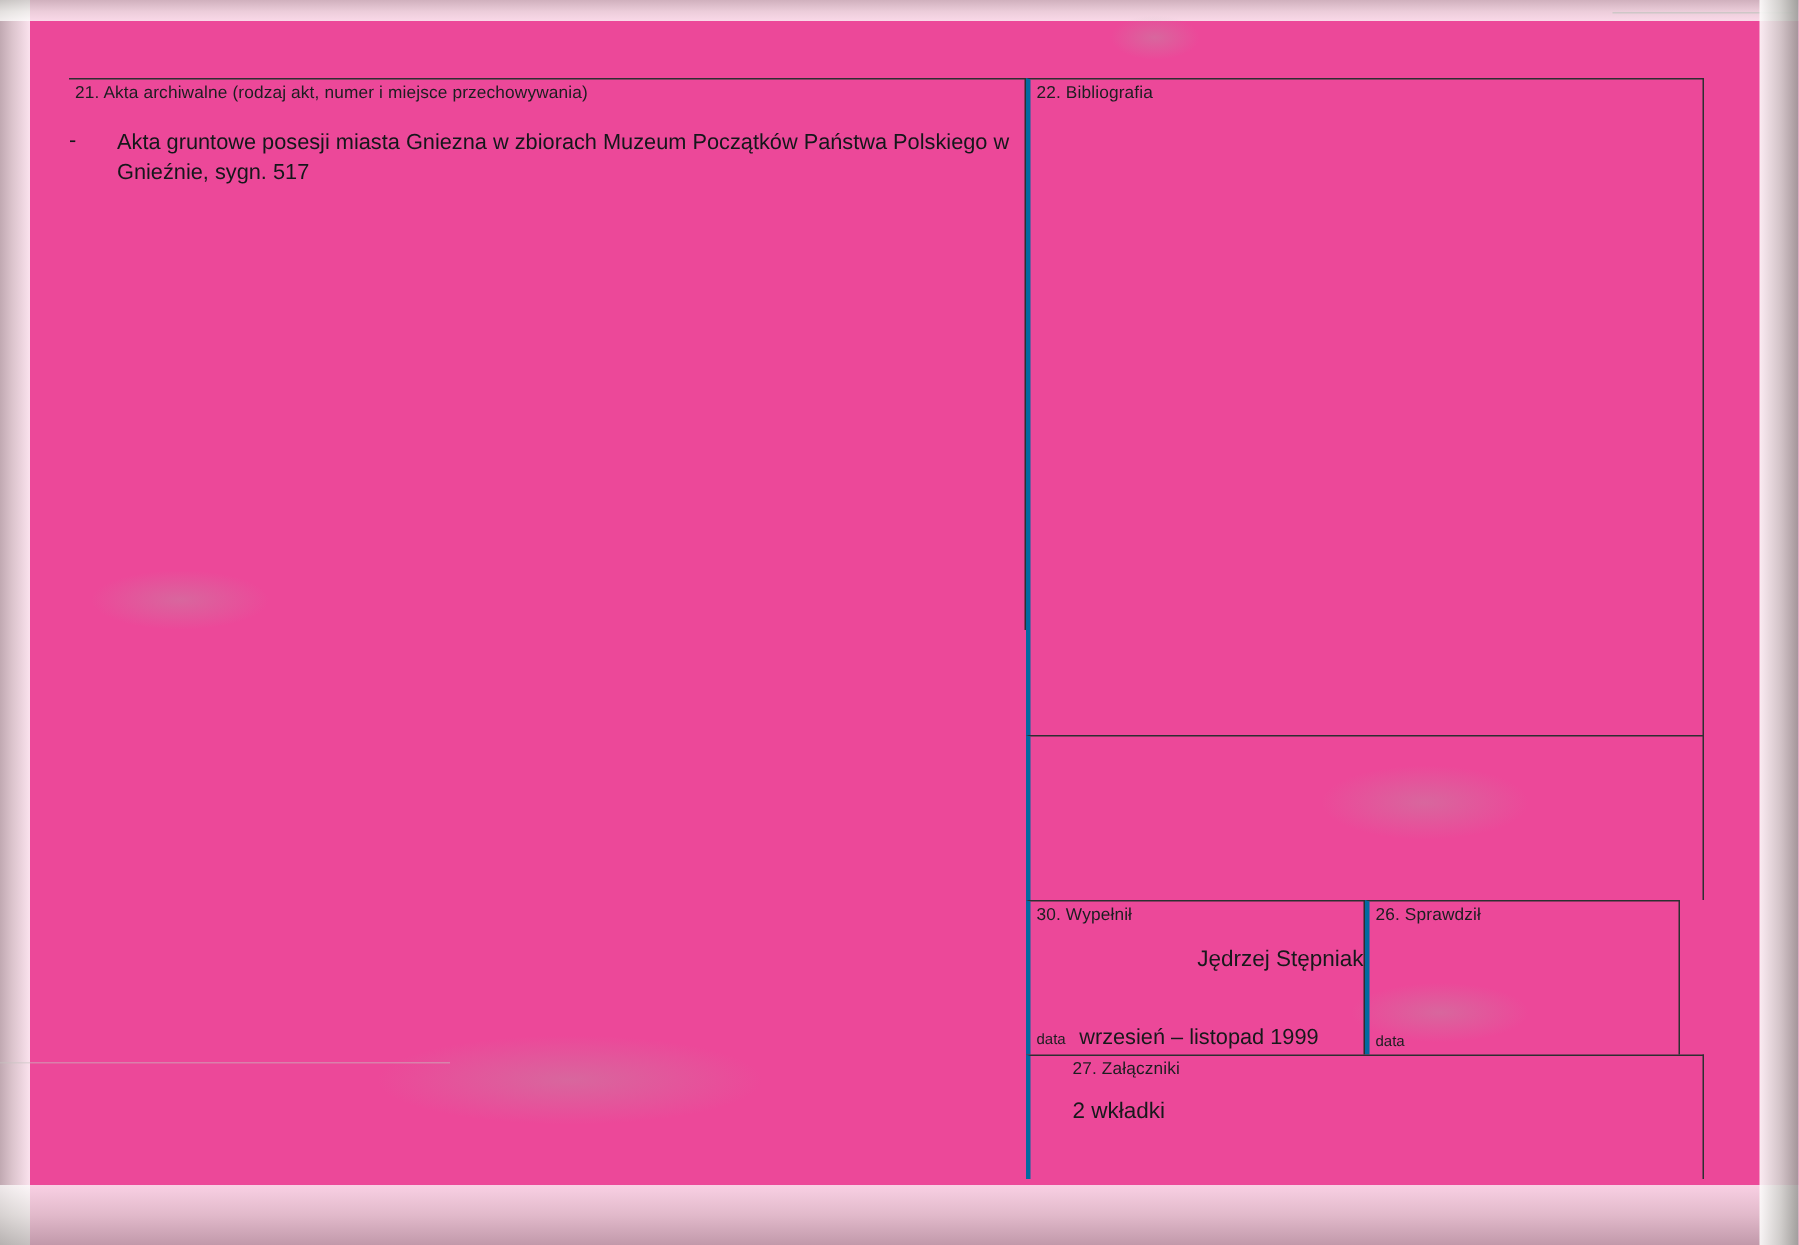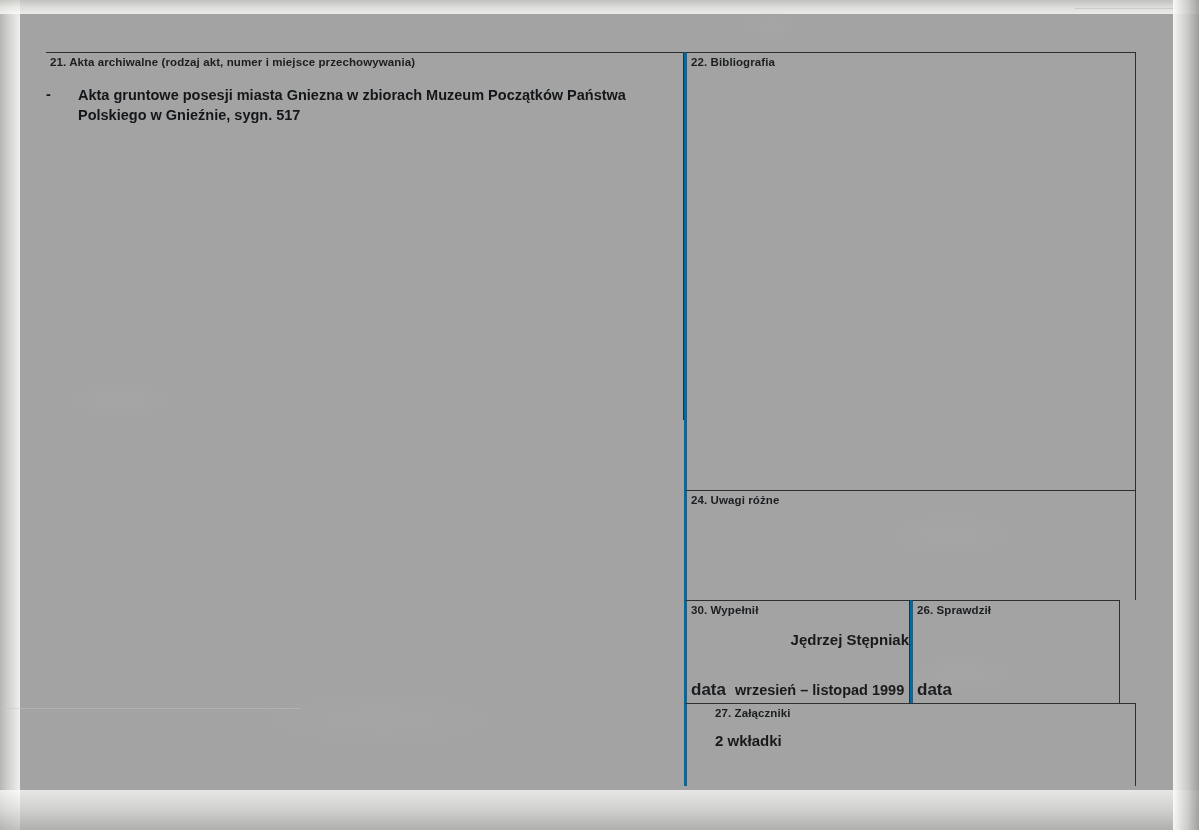--- a/index.html
+++ b/index.html
@@ -13,22 +13,21 @@
     font-family: "Liberation Sans", sans-serif;
     color: #14171a;
     overflow: hidden;
     position: relative;
   }
 
   
   .scan {
     position: absolute;
     inset: 0;
-    background: #a3a3a3;
-    font-weight: bold;
+    background: #ec4899;
   }
   .scan::before {
     content: "";
     position: absolute;
     left: 0; top: 0; bottom: 0;
     width: 20px;
     background: linear-gradient(to right, #b9bab6 0%, #d8d9d5 40%, #fdfdfc 100%);
     opacity: .85;
   }
   .scan::after {
@@ -130,21 +129,21 @@
 
   .date-row {
     position: absolute;
     left: 4px;
     bottom: 3px;
     display: flex;
     align-items: baseline;
     gap: 9px;
   }
   .date-label {
-    font-size: 17px;
+    font-size: 10px;
     color: #1b1e20;
   }
   .date-value {
     font-size: 14.5px;
     color: #17191b;
   }
 
   .attach-value {
     position: absolute;
     left: 28px;
@@ -179,21 +178,20 @@
       </div>
     </div>
 
     <div class="cell line-top line-left line-right" style="left:638px; top:0px; width:452px; height:438px;">
       <div class="cap">22. Bibliografia</div>
       <div class="body-text" style="padding:14px 10px;"></div>
     </div>
 
 
     <div class="cell line-top line-left line-right" style="left:638px; top:438px; width:452px; height:110px;">
-      <div class="cap">24. Uwagi różne</div>
       <div class="body-text" style="padding:10px;"></div>
     </div>
 
     <div class="cell line-top line-left line-right" style="left:638px; top:548px; width:226px; height:103px;">
       <div class="cap">30. Wypełnił</div>
       <div class="filler-name">Jędrzej Stępniak</div>
       <div class="date-row">
         <span class="date-label">data</span>
         <span class="date-value">wrzesień – listopad 1999</span>
       </div>

